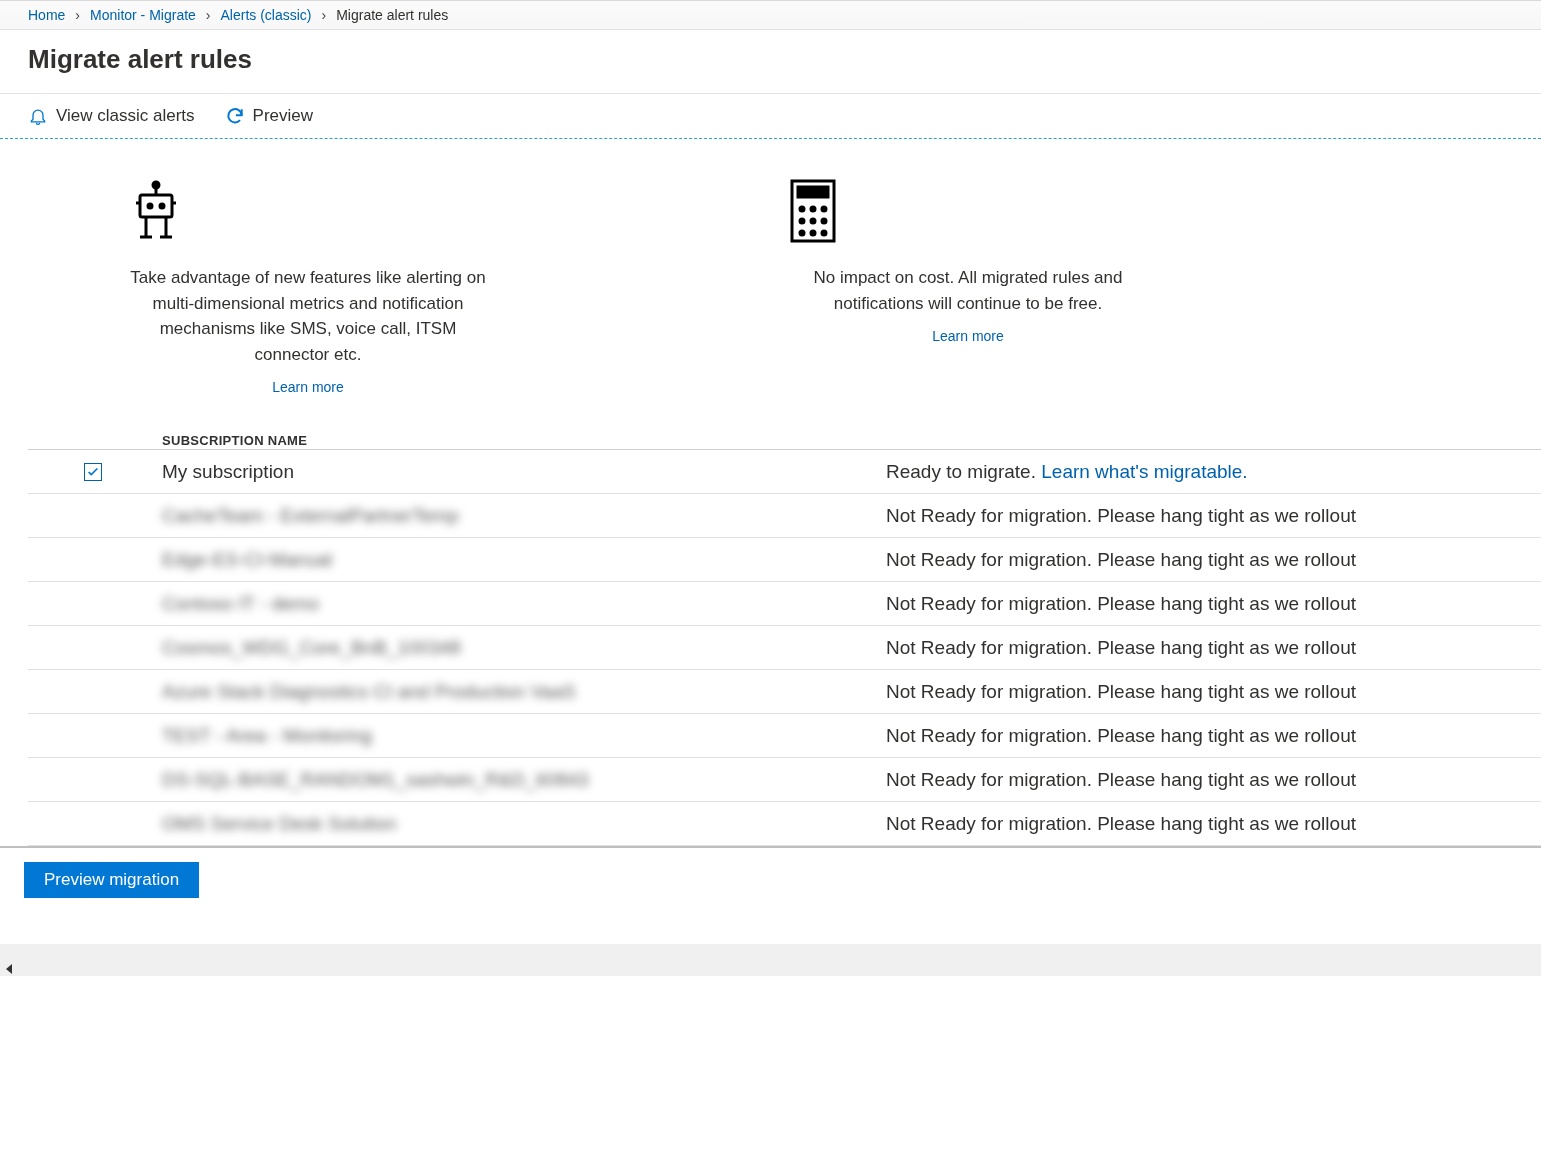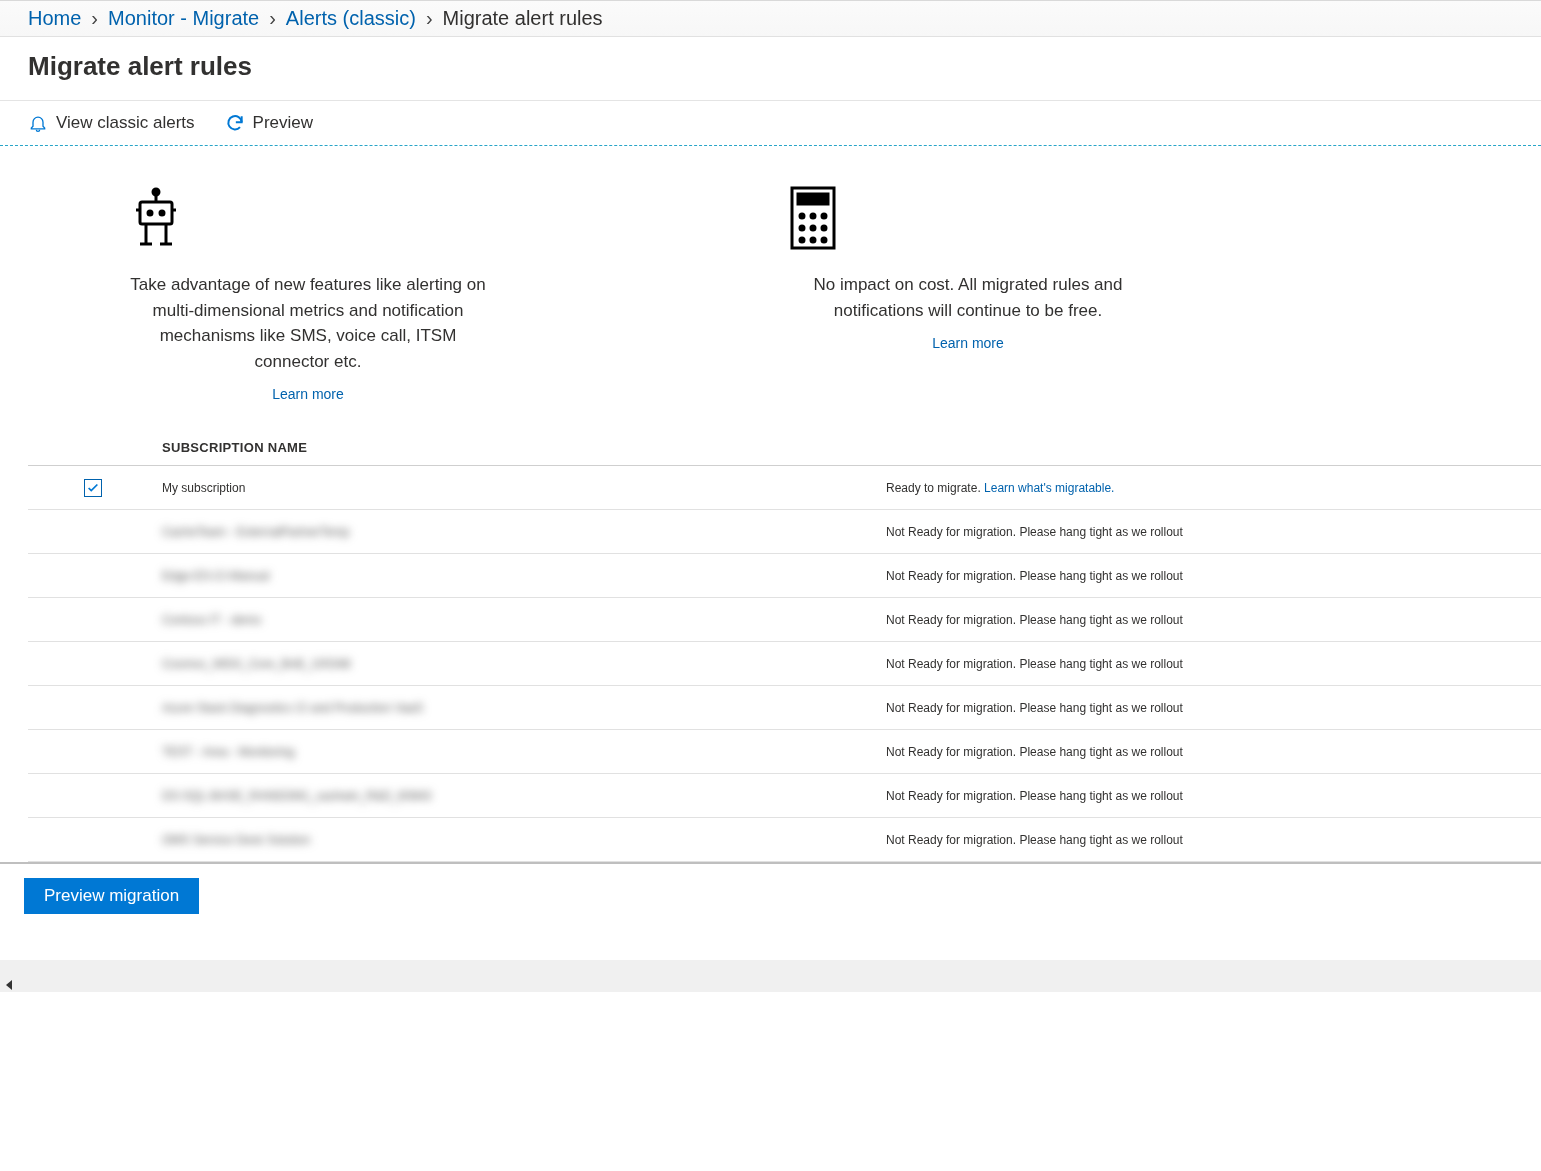--- a/index.html
+++ b/index.html
@@ -13,21 +13,21 @@
   }
   a { color: #0062ad; text-decoration: none; cursor: pointer; }
 
   
   .topbar {
     background: linear-gradient(#fbfbfb, #f7f7f7);
     border-bottom: 1px solid #e1e1e1;
     border-top: 1px solid #d9d9d9;
     padding: 6px 28px;
   }
-  .bc { display: flex; align-items: center; flex-wrap: wrap; font-size: 20px; }
+  .bc { display: flex; align-items: center; flex-wrap: wrap; font-size: 14px; }
   .bc .sep { margin: 0 10px; color: #444; }
   .bc .current { color: #323130; }
 
   
   .title-bar {
     padding: 14px 28px 18px 28px;
     border-bottom: 1px solid #e4e4e4;
   }
   .title-bar h1 { margin: 0; font-size: 26px; font-weight: 600; }
 
@@ -53,35 +53,35 @@
     padding: 0 0 28px 128px;
   }
   .feature { max-width: 360px; text-align: center; }
   .feature .ficon { margin-bottom: 22px; }
   .feature p { font-size: 17px; line-height: 1.5; margin: 0; color: #323130; }
   .feature a { display: inline-block; margin-top: 12px; font-size: 14px; }
 
   
   .tbl-header {
     display: flex;
-    padding: 10px 0 10px 0;
+    padding: 10px 0 1px 0;
     border-bottom: 1px solid #cfcfcf;
     font-size: 13px; font-weight: 600; letter-spacing: .3px;
     color: #323130;
   }
   .col-check { width: 130px; }
   .col-name  { flex: 0 0 700px; padding-left: 4px;}
   .col-det   { flex: 1; padding-left: 4px;}
 
   .row {
     display: flex;
     align-items: center;
     border-bottom: 1px solid #e1e1e1;
     min-height: 44px;
-    font-size: 12px;
+    font-size: 19px;
   }
   .row .col-check { display:flex; justify-content: center; }
   .row .col-name  { padding-left: 4px; }
   .row .col-det   { padding-left: 28px; }
   .row.blurred .col-name span { filter: blur(4px); color:#5a5a5a; }
   .chk {
     width: 18px; height: 18px; border: 1px solid #0062ad; display:inline-flex;
     align-items:center; justify-content:center;
     background: #fff;
   }

